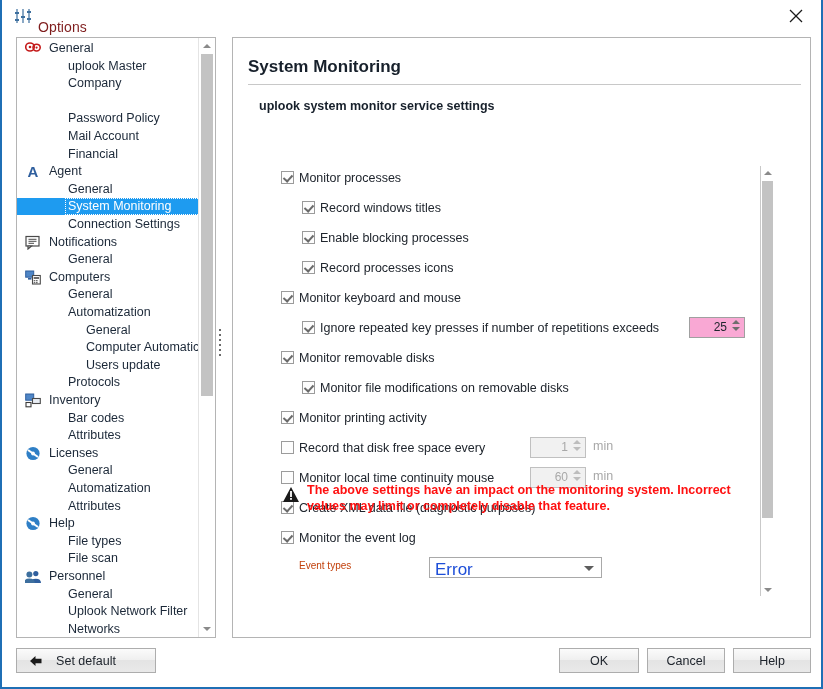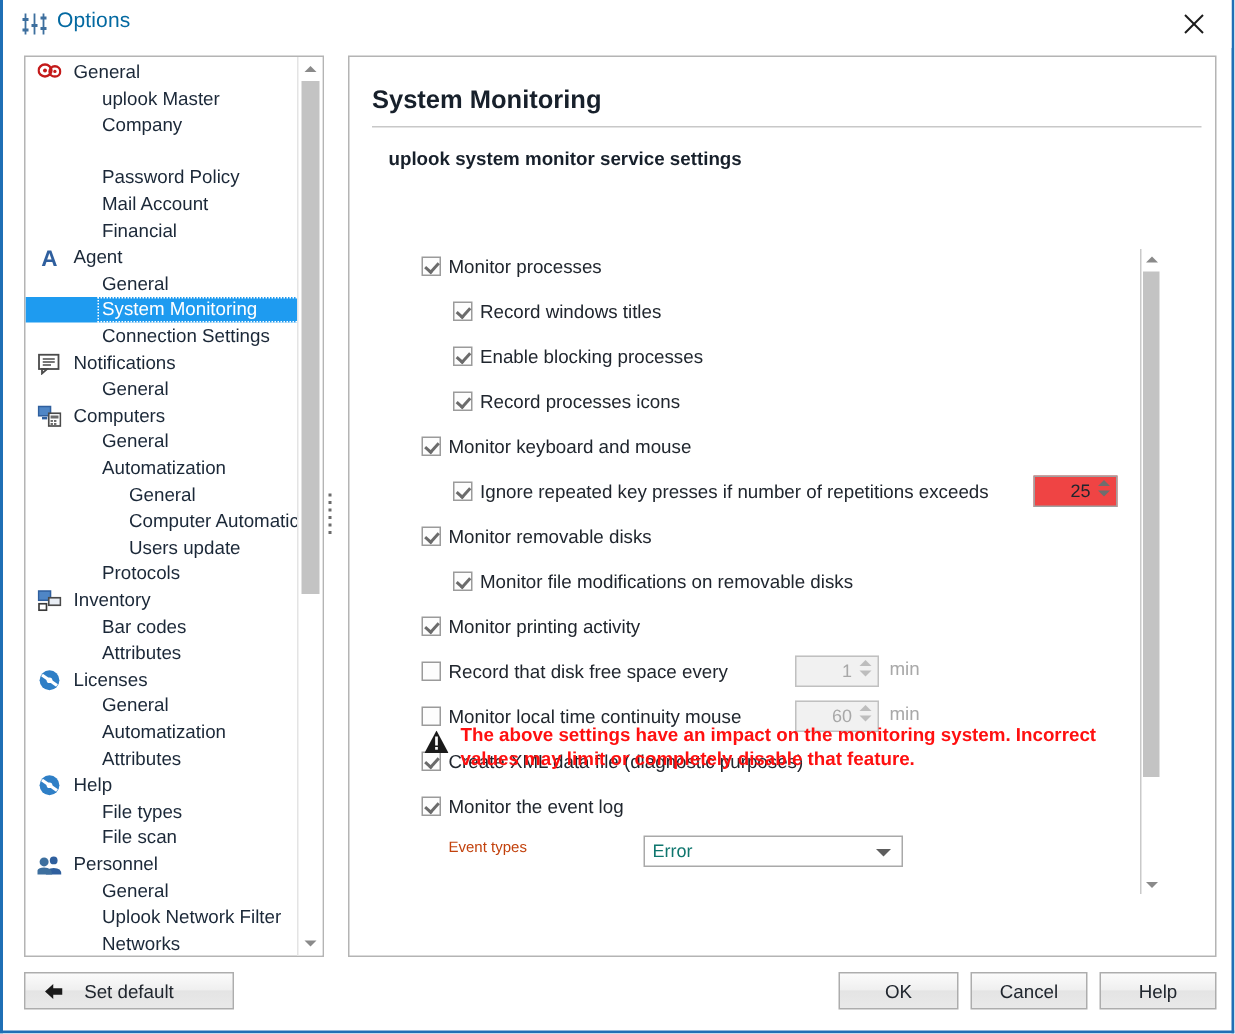--- a/index.html
+++ b/index.html
@@ -23,22 +23,22 @@
   .titlebar {
     position: absolute; left: 0; top: 0;
     width: 819px; height: 32px;
     background: #ffffff;
   }
   .title-icon {
     position: absolute; left: 12px; top: 7px;
     width: 18px; height: 18px;
   }
   .title-text {
-    position: absolute; left: 36px; top: 5px;
-    font-size: 14px; color: #0369a1;
+    position: absolute; left: 36px; top: 19px;
+    font-size: 14px; color: #7f1d1d;
     letter-spacing: .1px;
   }
   .close-btn {
     position: absolute; right: 8px; top: 2px;
     width: 34px; height: 28px;
     display: flex; align-items: center; justify-content: center;
     cursor: default;
   }
   .close-btn svg { display: block; }
 
@@ -180,21 +180,21 @@
   .row.indent0 .cb { left: 47px; }
   .row.indent0 .lbl { left: 65px; }
   .row.indent1 .cb { left: 68px; }
   .row.indent1 .lbl { left: 86px; }
 
   
   .spin {
     position: absolute; top: -2px;
     width: 56px; height: 21px;
     border: 1px solid #a0a0a0;
-    background: #ef4444;
+    background: #f9a8d4;
     box-sizing: border-box;
   }
   .spin.disabled {
     background: #f1f1f1;
     border-color: #c0c0c0;
   }
   .spin .sval {
     position: absolute; left: 0; right: 17px; top: 2px;
     text-align: right;
     font-size: 12px; color: #20262e;
@@ -221,21 +221,21 @@
   
   .combo {
     position: absolute;
     width: 173px; height: 21px;
     border: 1px solid #a9a9a9;
     background: #ffffff;
     box-sizing: border-box;
   }
   .combo .cval {
     position: absolute; left: 5px; top: 2px;
-    font-size: 12px; color: #0f766e;
+    font-size: 17px; color: #1d4ed8;
   }
   .combo .carrow {
     position: absolute; right: 7px; top: 8px;
     width: 0; height: 0;
     border-left: 5px solid transparent;
     border-right: 5px solid transparent;
     border-top: 5px solid #5d5d5d;
   }
   .plain-lbl {
     position: absolute;

